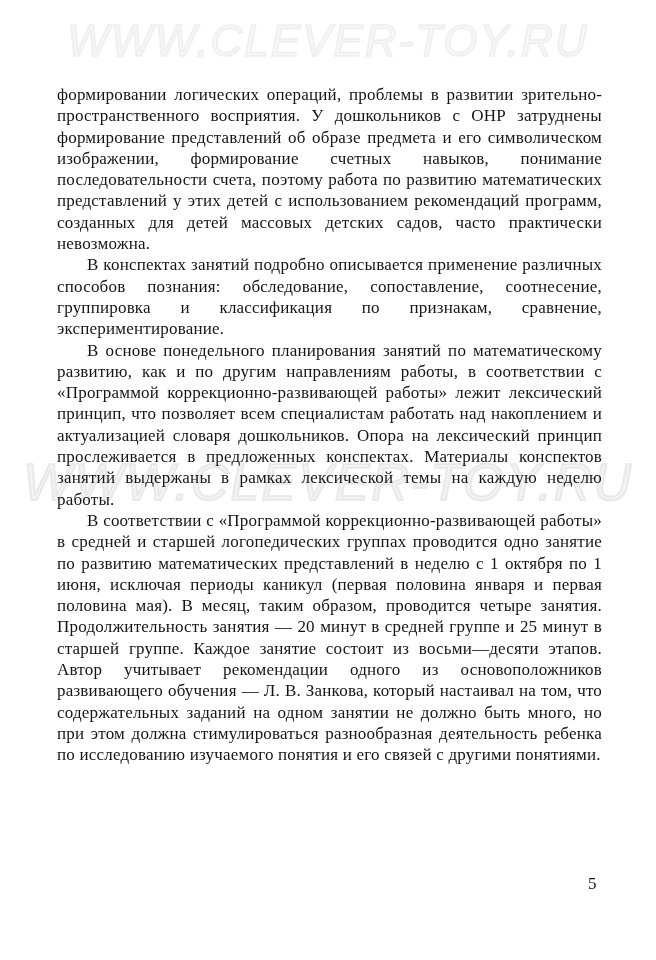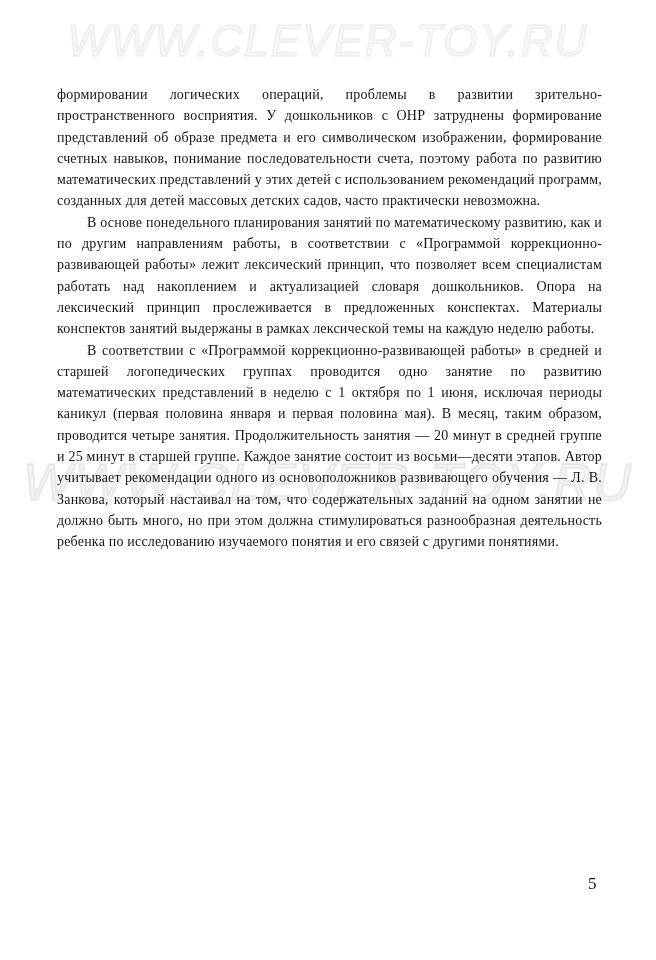--- a/index.html
+++ b/index.html
@@ -39,21 +39,21 @@
       top: 452px;
       font-size: 52px;
       opacity: 0.8;
     }
     .text-block {
       position: absolute;
       left: 57px;
       top: 84px;
       width: 545px;
       z-index: 1;
-      font-size: 14px;
+      font-size: 17px;
       line-height: 21.3px;
       color: #151515;
       text-align: justify;
       letter-spacing: 0.2px;
       font-family: Liberation Serif, serif;
     }
     .text-block p {
       margin: 0;
       padding: 0;
       text-indent: 30px;
@@ -74,19 +74,20 @@
 <body>
 
 <div class="page">
 
   <div class="watermark watermark-top">WWW.CLEVER-TOY.RU</div>
 
   <div class="watermark watermark-mid">WWW.CLEVER-TOY.RU</div>
 
   <div class="text-block">
     <p class="no-indent">формировании логических операций, проблемы в развитии зрительно-пространственного восприятия. У дошкольников с ОНР затруднены формирование представлений об образе предмета и его символическом изображении, формирование счетных навыков, понимание последовательности счета, поэтому работа по развитию математических представлений у этих детей с использованием рекомендаций программ, созданных для детей массовых детских садов, часто практически невозможна.</p>
+    <p>В конспектах занятий подробно описывается применение различных способов познания: обследование, сопоставление, соотнесение, группировка и классификация по признакам, сравнение, экспериментирование.</p>
     <p>В основе понедельного планирования занятий по математическому развитию, как и по другим направлениям работы, в соответствии с «Программой коррекционно-развивающей работы» лежит лексический принцип, что позволяет всем специалистам работать над накоплением и актуализацией словаря дошкольников. Опора на лексический принцип прослеживается в предложенных конспектах. Материалы конспектов занятий выдержаны в рамках лексической темы на каждую неделю работы.</p>
     <p>В соответствии с «Программой коррекционно-развивающей работы» в средней и старшей логопедических группах проводится одно занятие по развитию математических представлений в неделю с 1 октября по 1 июня, исключая периоды каникул (первая половина января и первая половина мая). В месяц, таким образом, проводится четыре занятия. Продолжительность занятия — 20 минут в средней группе и 25 минут в старшей группе. Каждое занятие состоит из восьми—десяти этапов. Автор учитывает рекомендации одного из основоположников развивающего обучения — Л. В. Занкова, который настаивал на том, что содержательных заданий на одном занятии не должно быть много, но при этом должна стимулироваться разнообразная деятельность ребенка по исследованию изучаемого понятия и его связей с другими понятиями.</p>
   </div>
 
   <div class="page-number">5</div>
 
 </div>
 
 </body></html>

